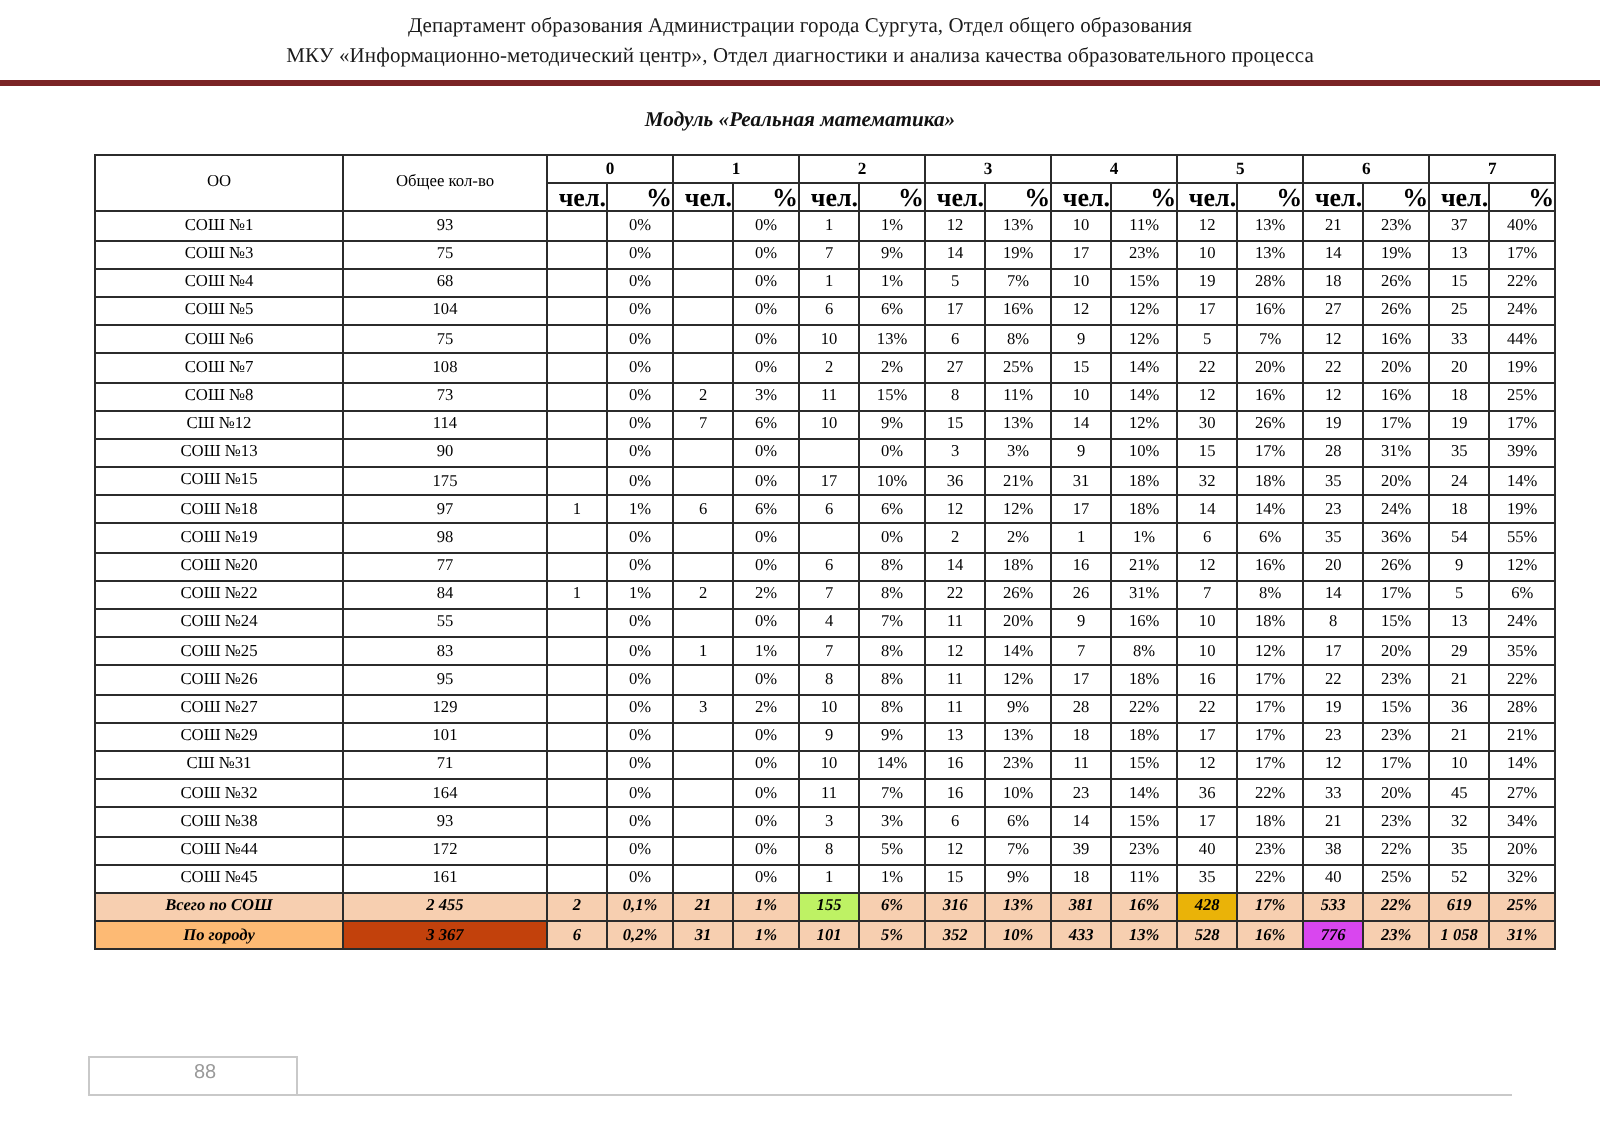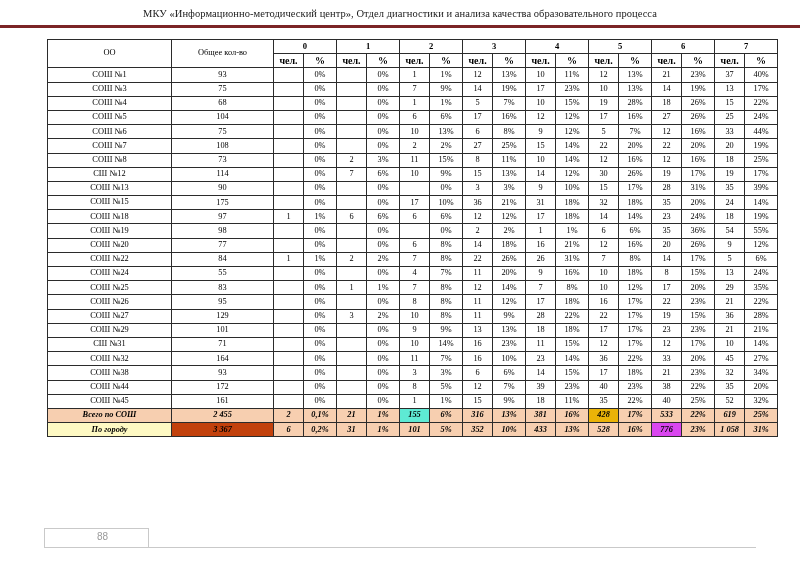--- a/index.html
+++ b/index.html
@@ -72,21 +72,22 @@
     font-weight: normal;
     overflow: hidden;
     white-space: nowrap;
   }
   table.grid th.modhead {
     font-weight: bold;
     font-size: 8.6px;
   }
   table.grid th.subhead {
     font-weight: bold;
-    font-size: 10px;
+    font-size: 13px;
+    text-align: right;
   }
   table.grid th.oo-head,
   table.grid th.total-head {
     font-size: 8.4px;
   }
   td.oo-cell {
     font-size: 8.4px;
   }
   tr.summary td {
     background: #f7cfb0;
@@ -135,25 +136,27 @@
     text-align: center;
     font-family: "Liberation Sans", "DejaVu Sans", sans-serif;
     font-size: 10px;
     color: #9a9a9a;
   }
 </style>
 </head>
 <body>
 
 <div class="page-header">
+  <div class="hdr-line">Департамент образования Администрации города Сургута, Отдел общего образования</div>
   <div class="hdr-line">МКУ «Информационно-методический центр», Отдел диагностики и анализа качества образовательного процесса</div>
 </div>
 <div class="header-rule" style="background: rgb(123, 36, 38);"></div>
 
 <div class="doc-title">
+  <div>Модуль «Реальная математика»</div>
 </div>
 
 <div class="table-wrap">
   <table class="grid">
     <colgroup>
       <col class="c-oo">
         <col class="c-total">
       <col class="c-n">
         <col class="c-p">
         <col class="c-n">
@@ -684,35 +687,35 @@
           <td>52</td>
           <td>32%</td>
         </tr>
         <tr class="summary">
           <td class="oo-cell" style="background: rgb(247, 207, 176);">Всего по СОШ</td>
           <td style="background: rgb(247, 207, 176);">2 455</td>
           <td style="background: rgb(247, 207, 176);">2</td>
           <td style="background: rgb(247, 207, 176);">0,1%</td>
           <td style="background: rgb(247, 207, 176);">21</td>
           <td style="background: rgb(247, 207, 176);">1%</td>
-          <td style="background: #5eead4;">155</td>
+          <td style="background: #bef264;">155</td>
           <td style="background: rgb(247, 207, 176);">6%</td>
           <td style="background: rgb(247, 207, 176);">316</td>
           <td style="background: rgb(247, 207, 176);">13%</td>
           <td style="background: rgb(247, 207, 176);">381</td>
           <td style="background: rgb(247, 207, 176);">16%</td>
           <td style="background: #eab308;">428</td>
           <td style="background: rgb(247, 207, 176);">17%</td>
           <td style="background: rgb(247, 207, 176);">533</td>
           <td style="background: rgb(247, 207, 176);">22%</td>
           <td style="background: rgb(247, 207, 176);">619</td>
           <td style="background: rgb(247, 207, 176);">25%</td>
         </tr>
         <tr class="summary">
-          <td class="oo-cell" style="background: #fef9c3;">По городу</td>
+          <td class="oo-cell" style="background: #fdba74;">По городу</td>
           <td style="background: #c2410c; font-style: italic;">3 367</td>
           <td style="background: rgb(247, 207, 176);">6</td>
           <td style="background: rgb(247, 207, 176);">0,2%</td>
           <td style="background: rgb(247, 207, 176);">31</td>
           <td style="background: rgb(247, 207, 176);">1%</td>
           <td style="background: rgb(247, 207, 176);">101</td>
           <td style="background: rgb(247, 207, 176);">5%</td>
           <td style="background: rgb(247, 207, 176);">352</td>
           <td style="background: rgb(247, 207, 176);">10%</td>
           <td style="background: rgb(247, 207, 176);">433</td>

